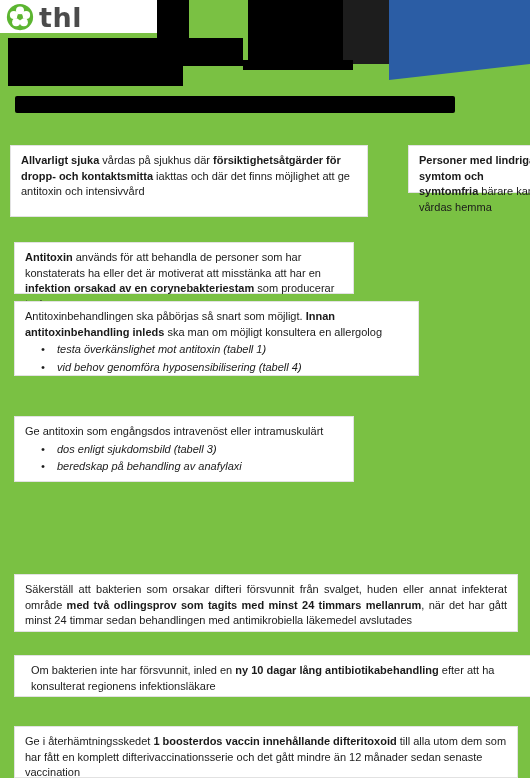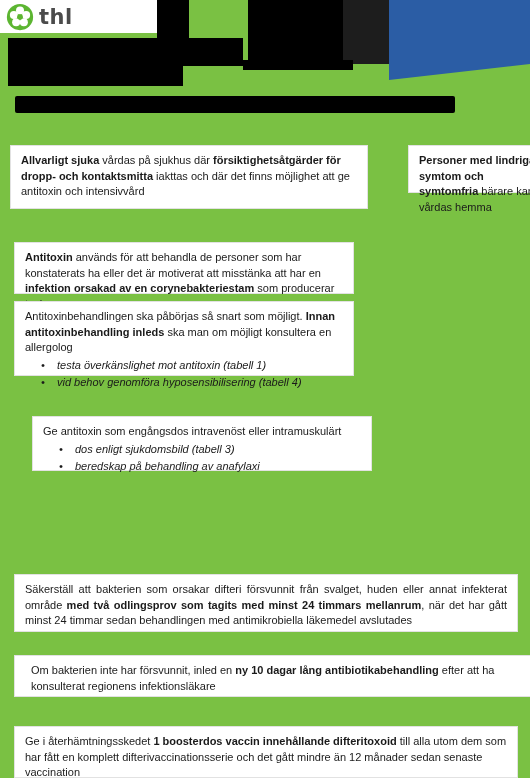--- a/index.html
+++ b/index.html
@@ -41,21 +41,21 @@
     align-items: center;
     gap: 5px;
   }
   .logo-mark {
     width: 28px; height: 28px;
     flex: 0 0 auto;
   }
   .logo-text {
     font-family: "DejaVu Sans", sans-serif;
     font-weight: bold;
-    font-size: 21px;
+    font-size: 27px;
     letter-spacing: 0.5px;
     color: #4b4b4b;
     line-height: 1;
   }
 
   
   .band-blue {
     position: absolute;
     left: 389px; top: 0;
     width: 141px; height: 64px;
@@ -131,25 +131,25 @@
     position: absolute;
     left: 178px; top: 136px;
     width: 0; height: 0;
     border-left: 9px solid transparent;
     border-right: 9px solid transparent;
     border-top: 9px solid #7ac143;
     z-index: 5;
   }
 
   
-  #box-serious   { left: 10px;  top: 145px; width: 358px; height: 64px; }
+  #box-serious   { left: 10px;  top: 145px; width: 358px; height: 72px; }
   #box-mild      { left: 382px; top: 145px; width: 141px; height: 48px; margin-left: 26px; }
   #box-antitoxin { left: 14px;  top: 222px; width: 340px; height: 52px; margin-top: 20px; }
-  #box-start     { left: 14px;  top: 301px; width: 340px; height: 75px; }
-  #box-dose      { left: 32px;  top: 416px; width: 340px; height: 55px; }
+  #box-start     { left: 14px;  top: 301px; width: 405px; height: 75px; }
+  #box-dose      { left: 14px;  top: 416px; width: 340px; height: 66px; }
   #box-amr       { left: 14px;  top: 518px; width: 504px; height: 24px; }
   #box-cultures  { left: 14px;  top: 574px; width: 504px; height: 58px; }
   #box-persist   { left: 14px;  top: 655px; width: 520px; height: 42px; padding-left: 16px; }
   #box-booster   { left: 14px;  top: 726px; width: 504px; height: 52px; }
 </style>
 </head>
 <body>
 
 <div id="page">
 

